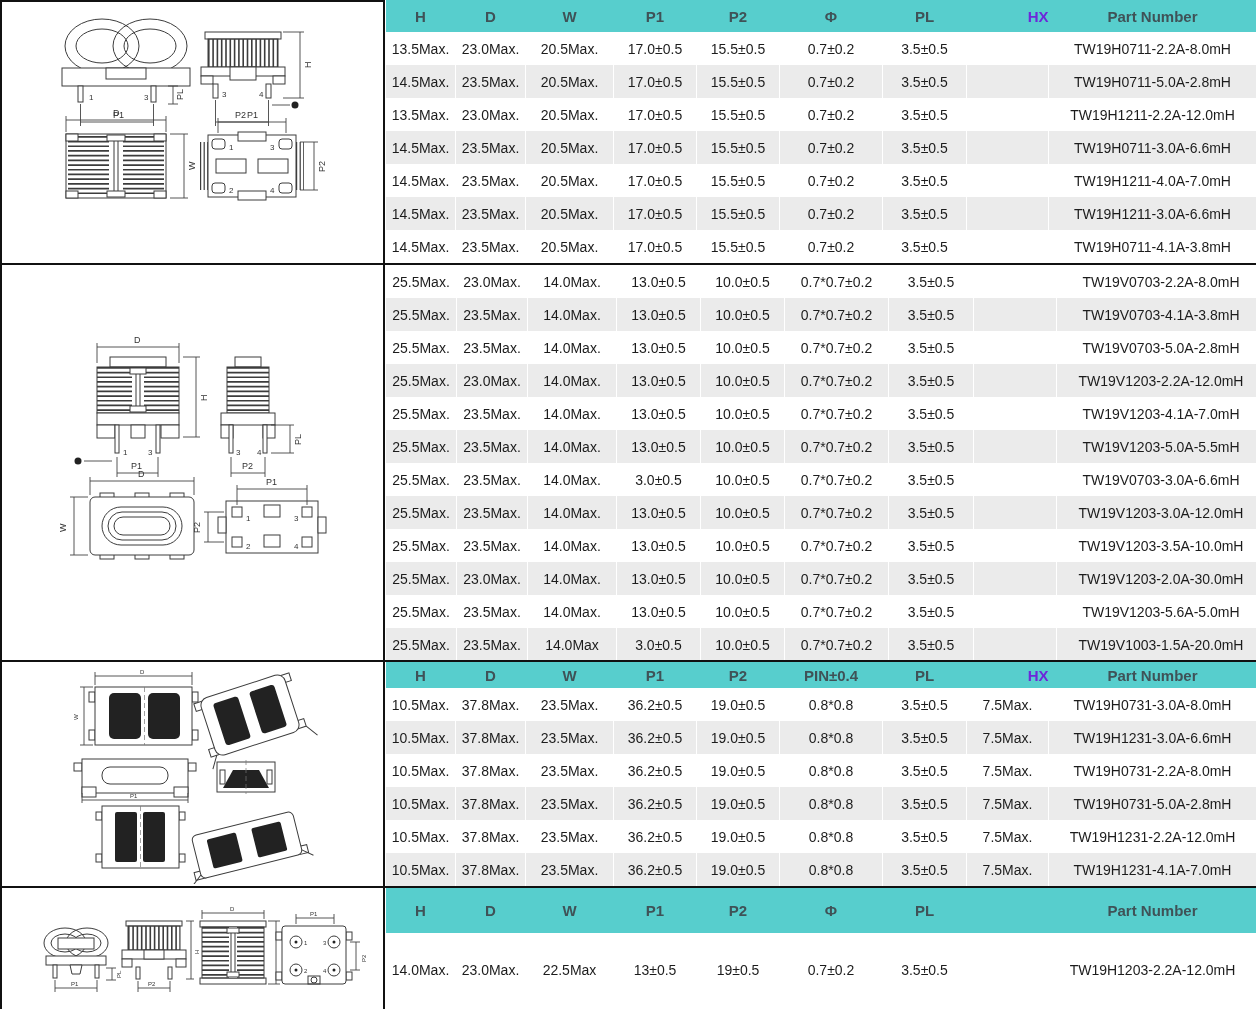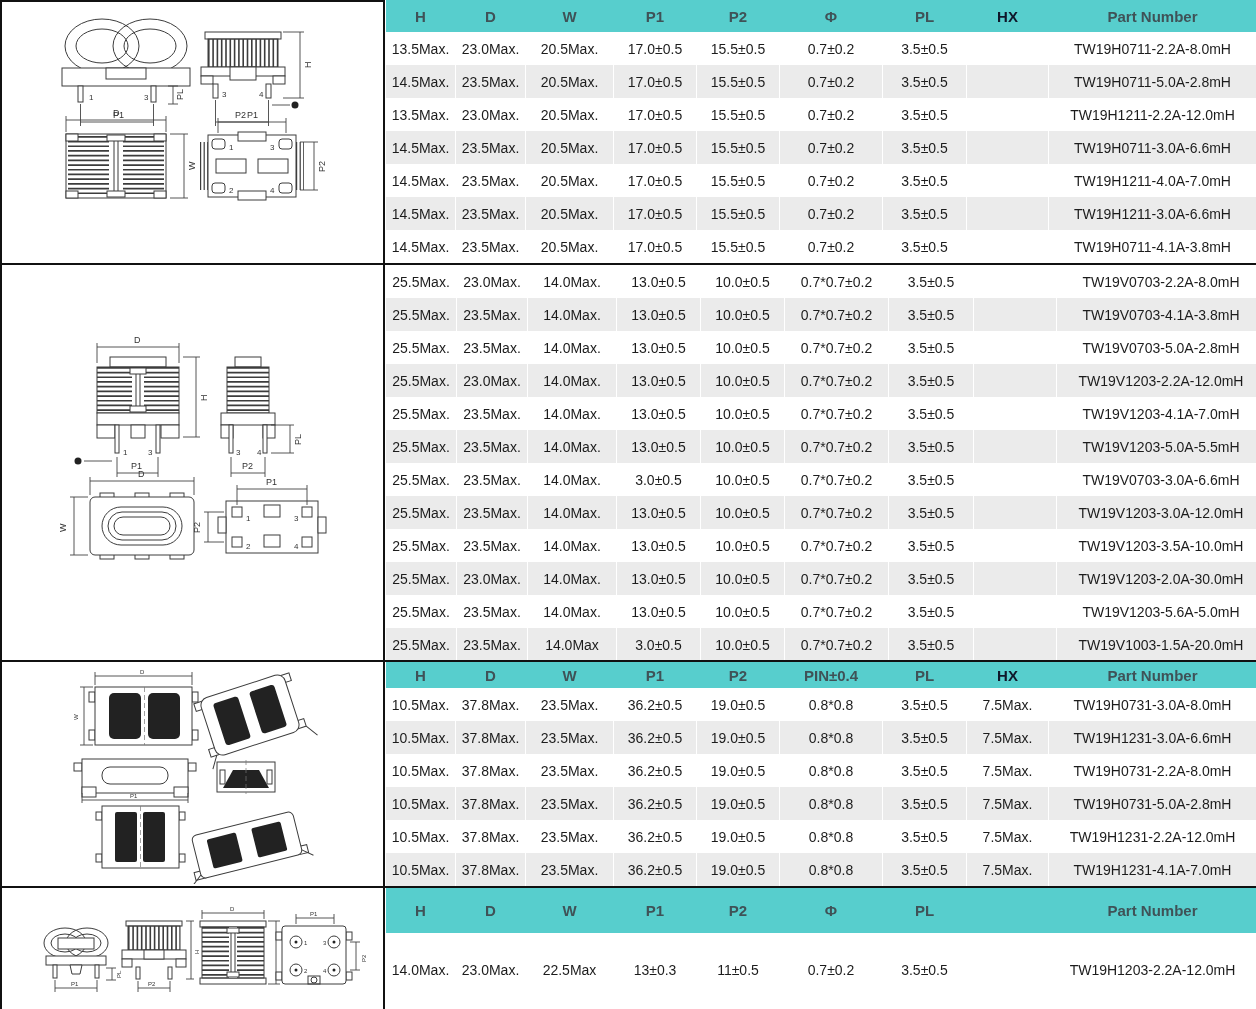--- a/index.html
+++ b/index.html
@@ -6,21 +6,21 @@
   .wrap{width:1256px;height:1009px;box-sizing:border-box;border-bottom:2px solid #111;background:#fff;}
   .section{display:flex;box-sizing:border-box;overflow:hidden;}
   .section+.section{border-top:2px solid #111;}
   .s1{height:263px}.s2{height:397px}.s3{height:226px}.s4{height:123px}
   .panel{width:385px;flex:none;box-sizing:border-box;border-left:2px solid #111;border-right:2px solid #111;background:#fff;overflow:hidden;}
   .s1 .panel{border-top:2px solid #111;}
   .tbox{flex:1;overflow:hidden;background:#fff;}
   table{border-collapse:collapse;table-layout:fixed;width:871px;}
   th,td{text-align:center;vertical-align:middle;white-space:nowrap;overflow:hidden;padding:0;}
   th{background:#57cecd;color:#3f5257;font-weight:bold;font-size:15px;height:32px;}
-  th.hx{color:#0f172a;}
+  th.hx{color:#6d28d9;text-align:right;}
   td{font-size:14px;color:#1c1c1c;height:33px;border-left:1px solid #fff;border-right:1px solid #fff;}
   tbody tr:nth-child(even) td{background:#ebebeb;}
   th:nth-child(1),td:nth-child(1){width:70px;}
   th:nth-child(2),td:nth-child(2){width:70px;}
   th:nth-child(3),td:nth-child(3){width:88px;}
   th:nth-child(4),td:nth-child(4){width:83px;}
   th:nth-child(5),td:nth-child(5){width:83px;}
   th:nth-child(6),td:nth-child(6){width:103px;}
   th:nth-child(7),td:nth-child(7){width:84px;}
   th:nth-child(8),td:nth-child(8){width:82px;}
@@ -700,22 +700,22 @@
               <th>PL</th>
               <th class="hx"></th>
               <th>Part Number</th>
             </tr>
           </thead>
           <tbody>
             <tr>
               <td>14.0Max.</td>
               <td>23.0Max.</td>
               <td>22.5Max</td>
-              <td>13±0.3</td>
-              <td>11±0.5</td>
+              <td>13±0.5</td>
+              <td>19±0.5</td>
               <td>0.7±0.2</td>
               <td>3.5±0.5</td>
               <td></td>
               <td>TW19H1203-2.2A-12.0mH</td>
             </tr>
           </tbody>
         </table>
     </div>
   </div>
 

